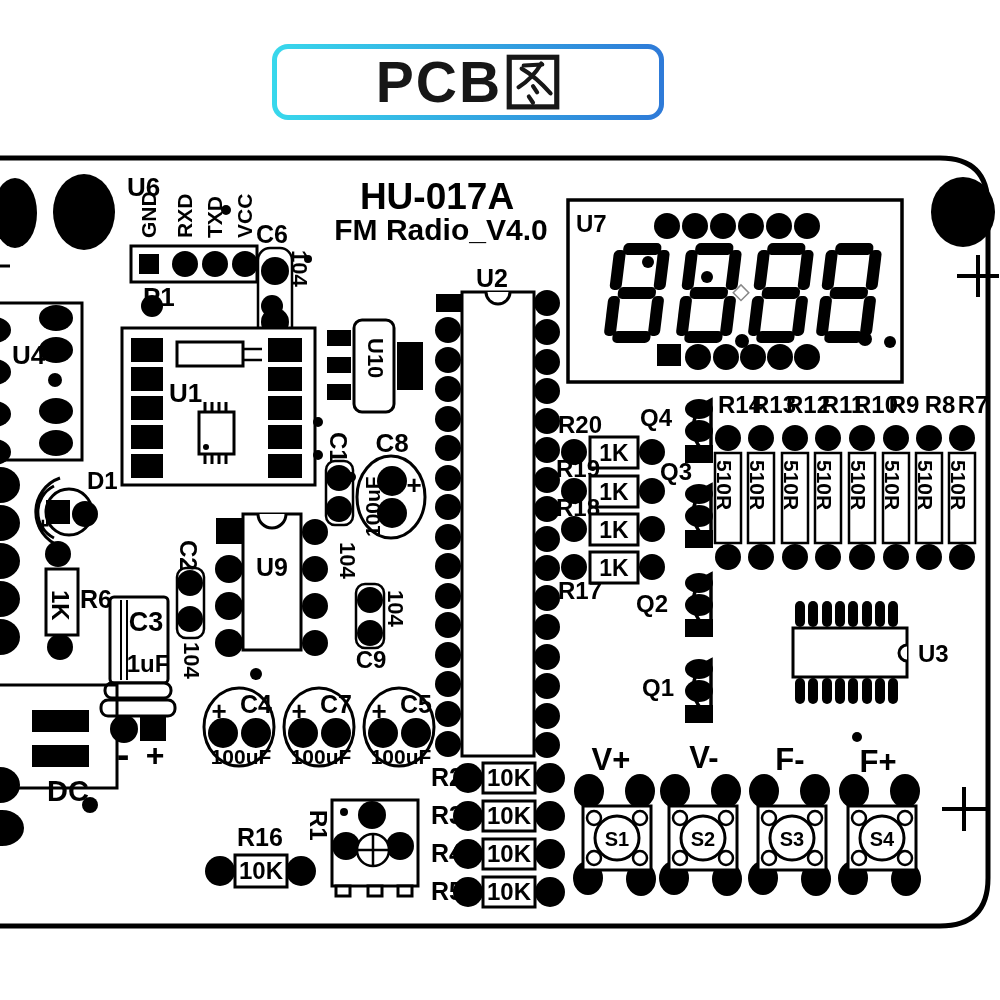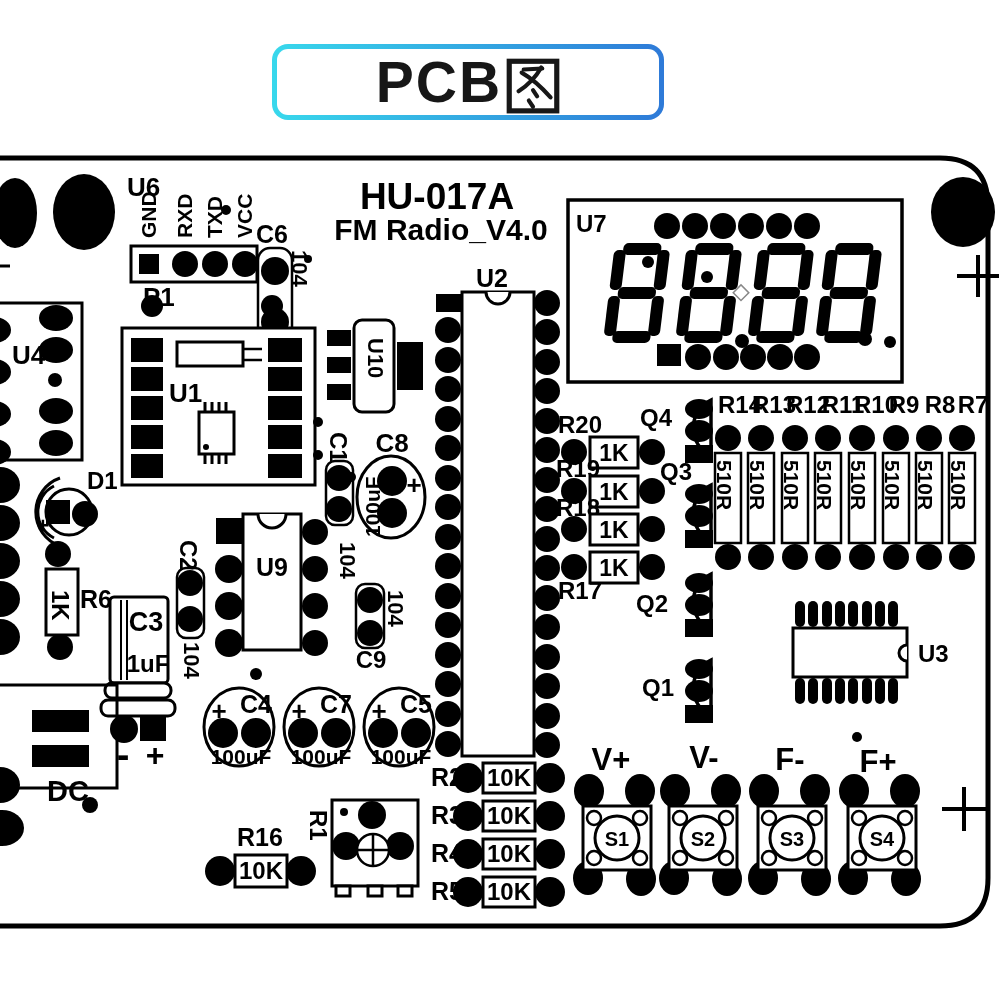--- a/index.html
+++ b/index.html
@@ -2,21 +2,21 @@
 <html><head>
 <meta charset="utf-8">
 <style>
   html,body{margin:0;padding:0;background:#fff;}
   body{width:1000px;height:1000px;position:relative;font-family:"Liberation Sans",sans-serif;overflow:hidden;}
   .title-box{
     position:absolute;left:272px;top:44px;width:392px;height:76px;
     border:5px solid transparent;border-radius:16px;
     background:linear-gradient(#fff,#fff) padding-box,
                linear-gradient(90deg,#38d8ec,#2e7ad8) border-box;
-    display:flex;align-items:flex-end;justify-content:center;gap:4px;
+    display:flex;align-items:flex-start;justify-content:center;gap:4px;
     box-sizing:border-box;
   }
   .title-text{font-size:57px;font-weight:700;color:#171717;letter-spacing:2px;}
   svg text{font-family:"Liberation Sans",sans-serif;font-weight:700;fill:#000;}
   #pcb{position:absolute;left:0;top:0;}
 </style>
 </head>
 <body>
 
 <div class="title-box">

